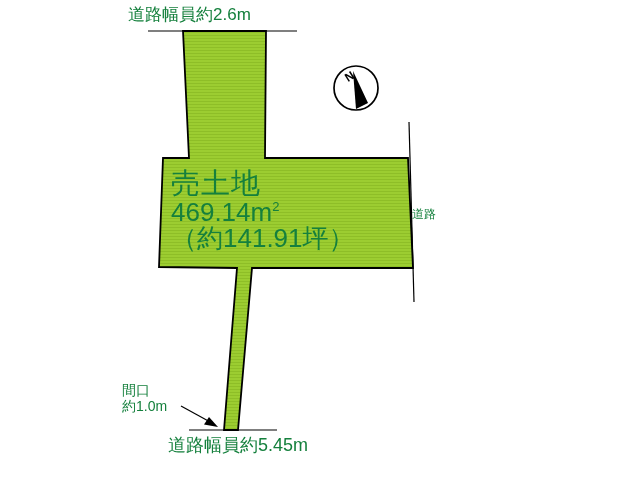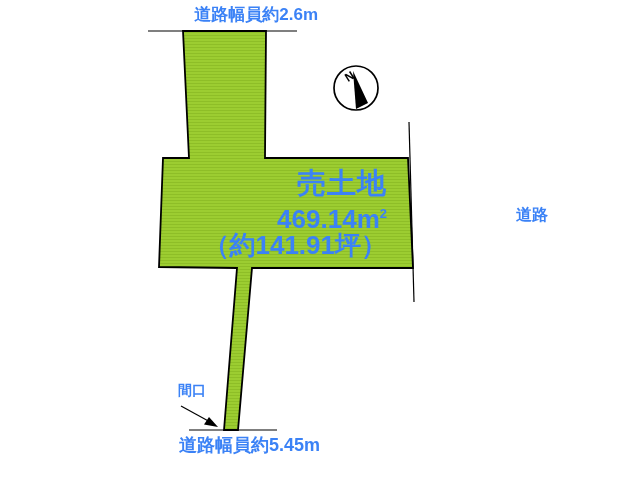--- a/index.html
+++ b/index.html
@@ -8,32 +8,32 @@
     width: 640px;
     height: 480px;
     background: #ffffff;
     overflow: hidden;
     font-family: "Liberation Sans", sans-serif;
     color: #000;
   }
   .canvas svg { position: absolute; left: 0; top: 0; }
   .lbl {
     position: absolute;
-    font-weight: bold;
-    color: #3b82f6;
+    font-weight: normal;
+    color: #15803d;
     white-space: nowrap;
-    text-align: right;
+    text-align: left;
   }
   .road-top    { left: 128px; top: 5px;   width: 190px; font-size: 17px; line-height: 20px; }
-  .road-right  { left: 424px; top: 206px; width: 124px; font-size: 16px; line-height: 17px; }
+  .road-right  { left: 412px; top: 206px; width: 124px; font-size: 12px; line-height: 17px; }
   .road-bottom { left: 168px; top: 436px; width: 152px; font-size: 18px; line-height: 19px; }
   .frontage    { left: 122px; top: 382px; width: 84px;  font-size: 14px; line-height: 16px; }
-  .parcel-info { left: 163px; top: 168px; width: 224px; }
+  .parcel-info { left: 171px; top: 168px; width: 224px; }
   .parcel-title { font-size: 29px; line-height: 31px; letter-spacing: 1px; }
-  .parcel-area  { font-size: 26px; line-height: 26px; margin-top: 7px; }
+  .parcel-area  { font-size: 26px; line-height: 26px; }
   .parcel-area sup { font-size: 13px; line-height: 0; }
   .parcel-tsubo { font-size: 26px; line-height: 26px; }
 </style>
 </head>
 <body>
 
 <div class="canvas">
 
   <svg width="640" height="480" viewBox="0 0 640 480">
     <defs>
@@ -64,20 +64,21 @@
   <div class="lbl road-top">道路幅員約2.6m</div>
 
   <div class="lbl road-right">
     <div>道路</div>
   </div>
 
   <div class="lbl road-bottom">道路幅員約5.45m</div>
 
   <div class="lbl frontage">
     <div>間口</div>
+    <div>約1.0m</div>
   </div>
 
   <div class="lbl parcel-info">
     <div class="parcel-title">売土地</div>
     <div class="parcel-area"><span>469.14m</span><sup>2</sup></div>
     <div class="parcel-tsubo">（約141.91坪）</div>
   </div>
 
 </div>
 

